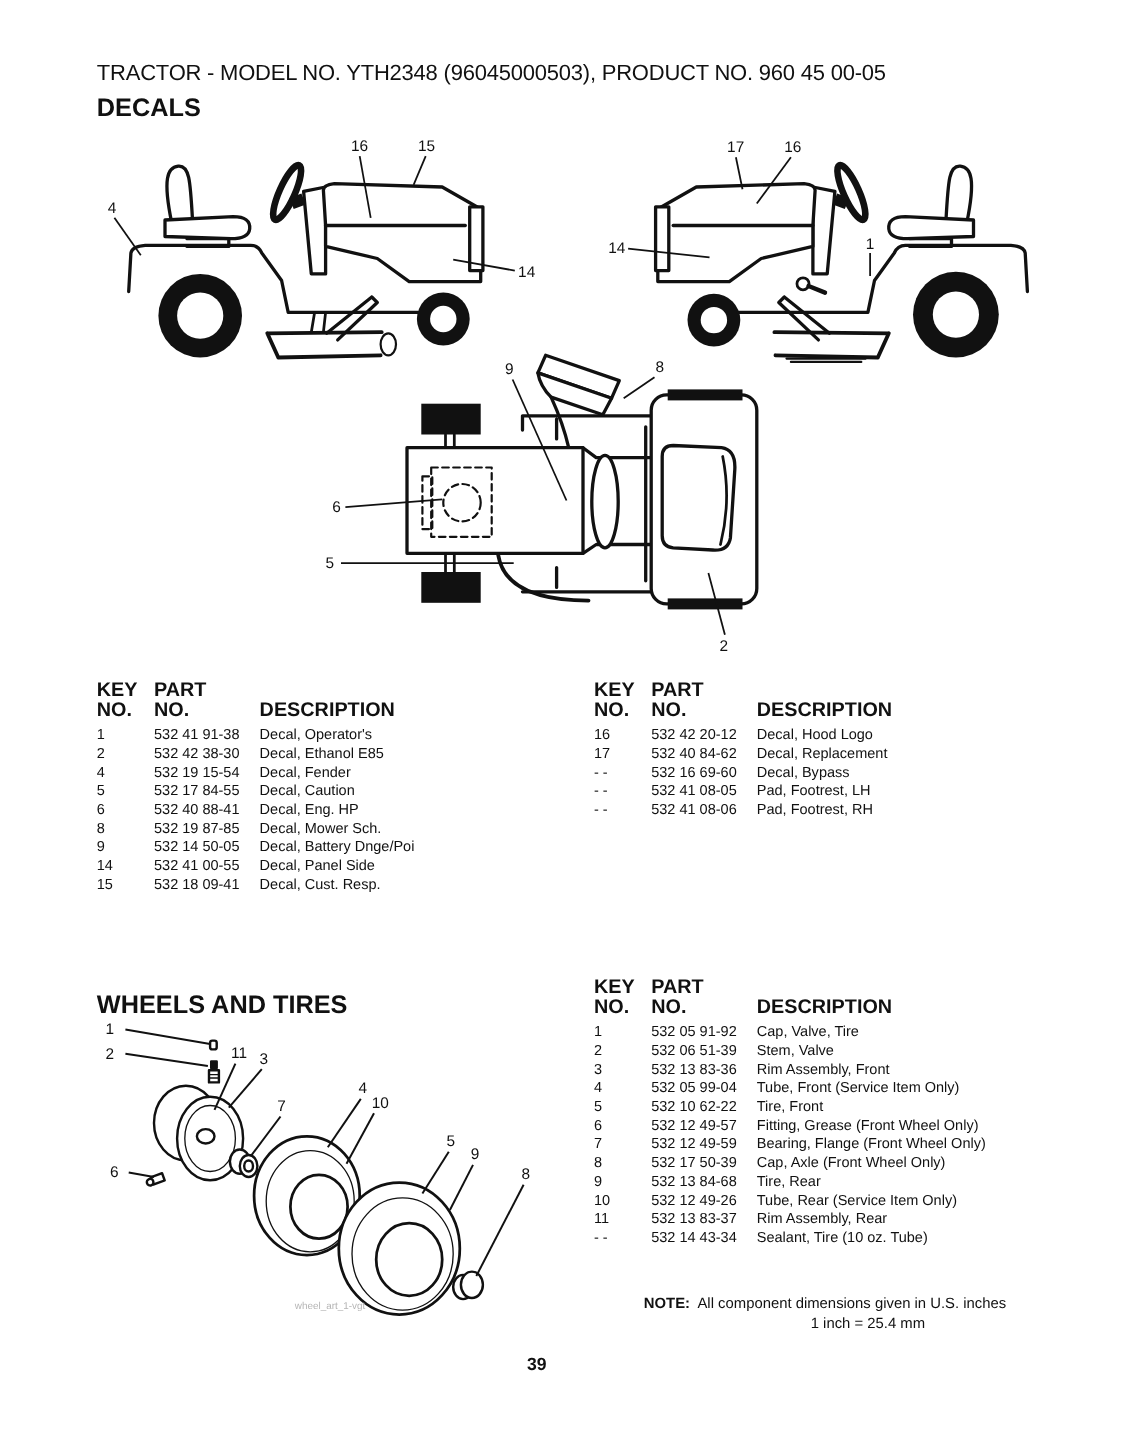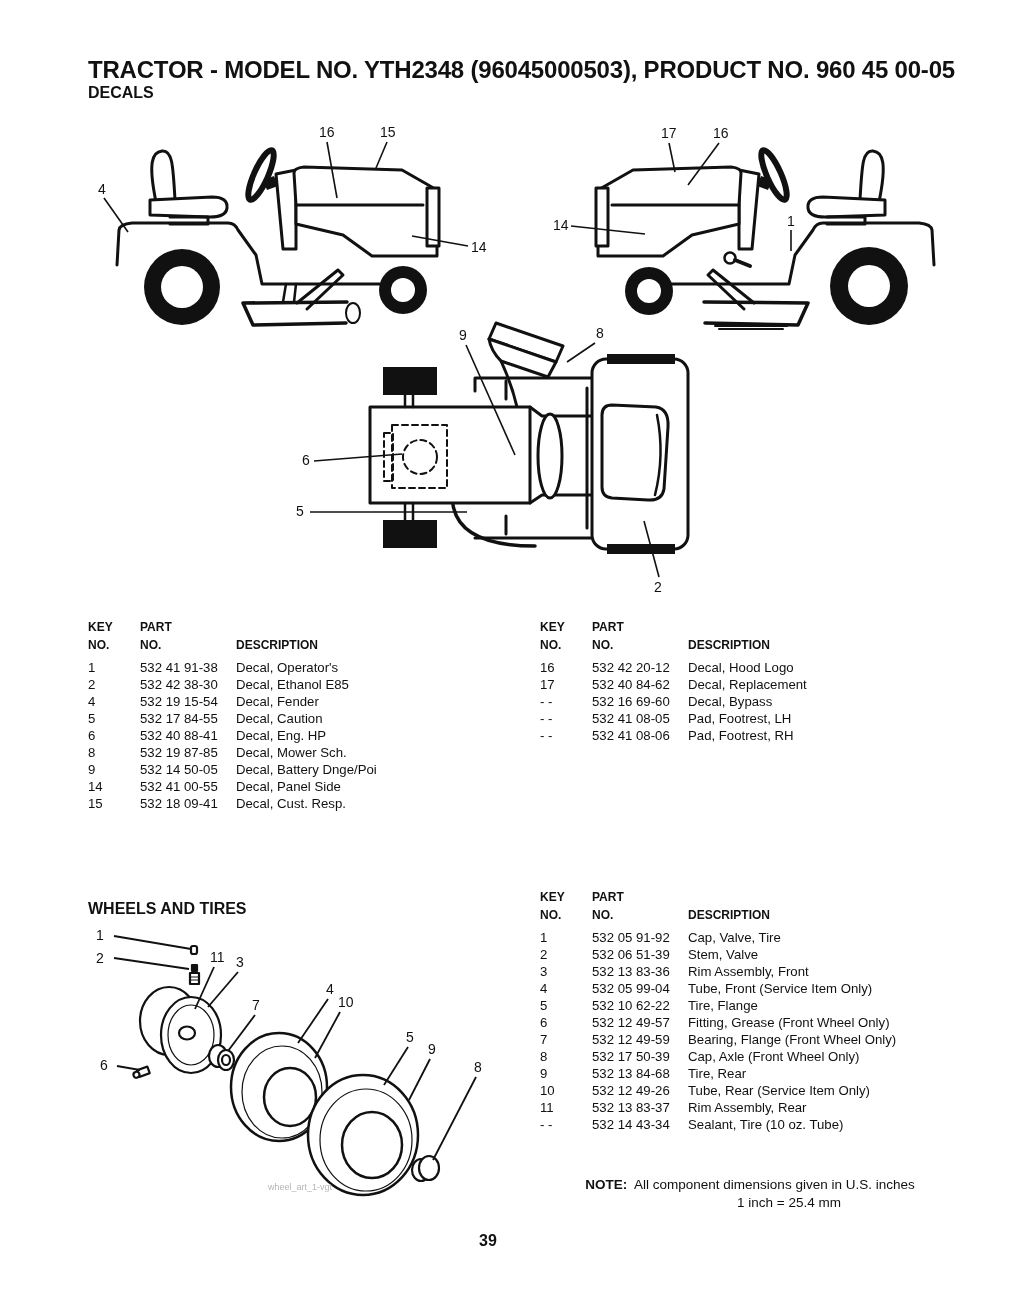--- a/index.html
+++ b/index.html
@@ -1,24 +1,24 @@
 <!DOCTYPE html>
 <html><head>
 <meta charset="utf-8">
 <style>
   html,body{margin:0;padding:0;background:#fff;}
   .page{
     position:relative;width:1024px;height:1316px;background:#fff;
     font-family:"Liberation Sans",sans-serif;color:#111;overflow:hidden;
   }
   .abs{position:absolute;}
-  .doc-title{font-size:24px;font-weight:bold;letter-spacing:-0.2px;white-space:nowrap;}
-  .sec-title{font-size:16px;font-weight:bold;}
+  .doc-title{font-size:20px;font-weight:normal;letter-spacing:-0.2px;white-space:nowrap;}
+  .sec-title{font-size:23px;font-weight:bold;}
   .parts-table{position:absolute;}
-  .pt-head{display:grid;grid-template-columns:52px 96px 1fr;font-weight:bold;font-size:12px;line-height:18px;}
+  .pt-head{display:grid;grid-template-columns:52px 96px 1fr;font-weight:bold;font-size:18px;line-height:18px;}
   .pt-body{margin-top:5px;}
   .pt-row{display:grid;grid-template-columns:52px 96px 1fr;font-size:13.2px;line-height:17px;}
   .pt-row span{white-space:nowrap;}
   .note{position:absolute;left:540px;top:1176px;width:420px;font-size:13.5px;line-height:18px;text-align:center;}
   .note b{font-weight:bold;}
   .note .l2{margin-left:78px;}
   .pageno{position:absolute;left:0;top:1232px;width:976px;text-align:center;font-size:16px;font-weight:bold;}
   svg{position:absolute;overflow:visible;}
   svg text{font-family:"Liberation Sans",sans-serif;font-size:14px;fill:#111;}
   .cap{font-size:9px;fill:#b5b5b5;}
@@ -407,21 +407,21 @@
 
         <div class="pt-row">
           <span class="c-key">4</span>
           <span class="c-part">532 05 99-04</span>
           <span class="c-desc">Tube, Front (Service Item Only)</span>
         </div>
 
         <div class="pt-row">
           <span class="c-key">5</span>
           <span class="c-part">532 10 62-22</span>
-          <span class="c-desc">Tire, Flange</span>
+          <span class="c-desc">Tire, Front</span>
         </div>
 
         <div class="pt-row">
           <span class="c-key">6</span>
           <span class="c-part">532 12 49-57</span>
           <span class="c-desc">Fitting, Grease (Front Wheel Only)</span>
         </div>
 
         <div class="pt-row">
           <span class="c-key">7</span>

